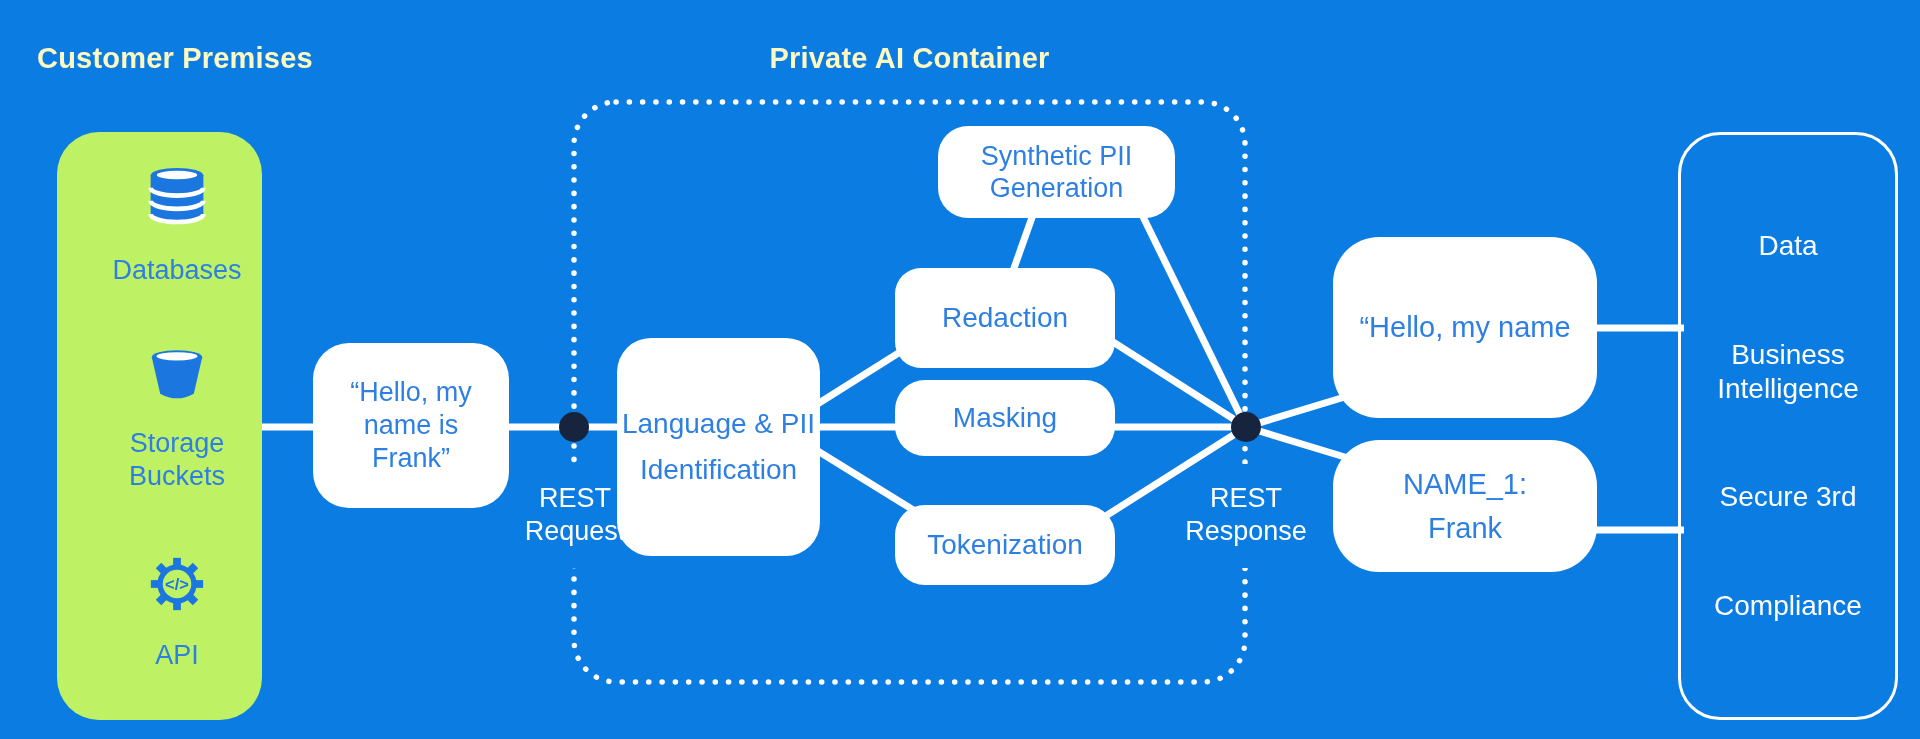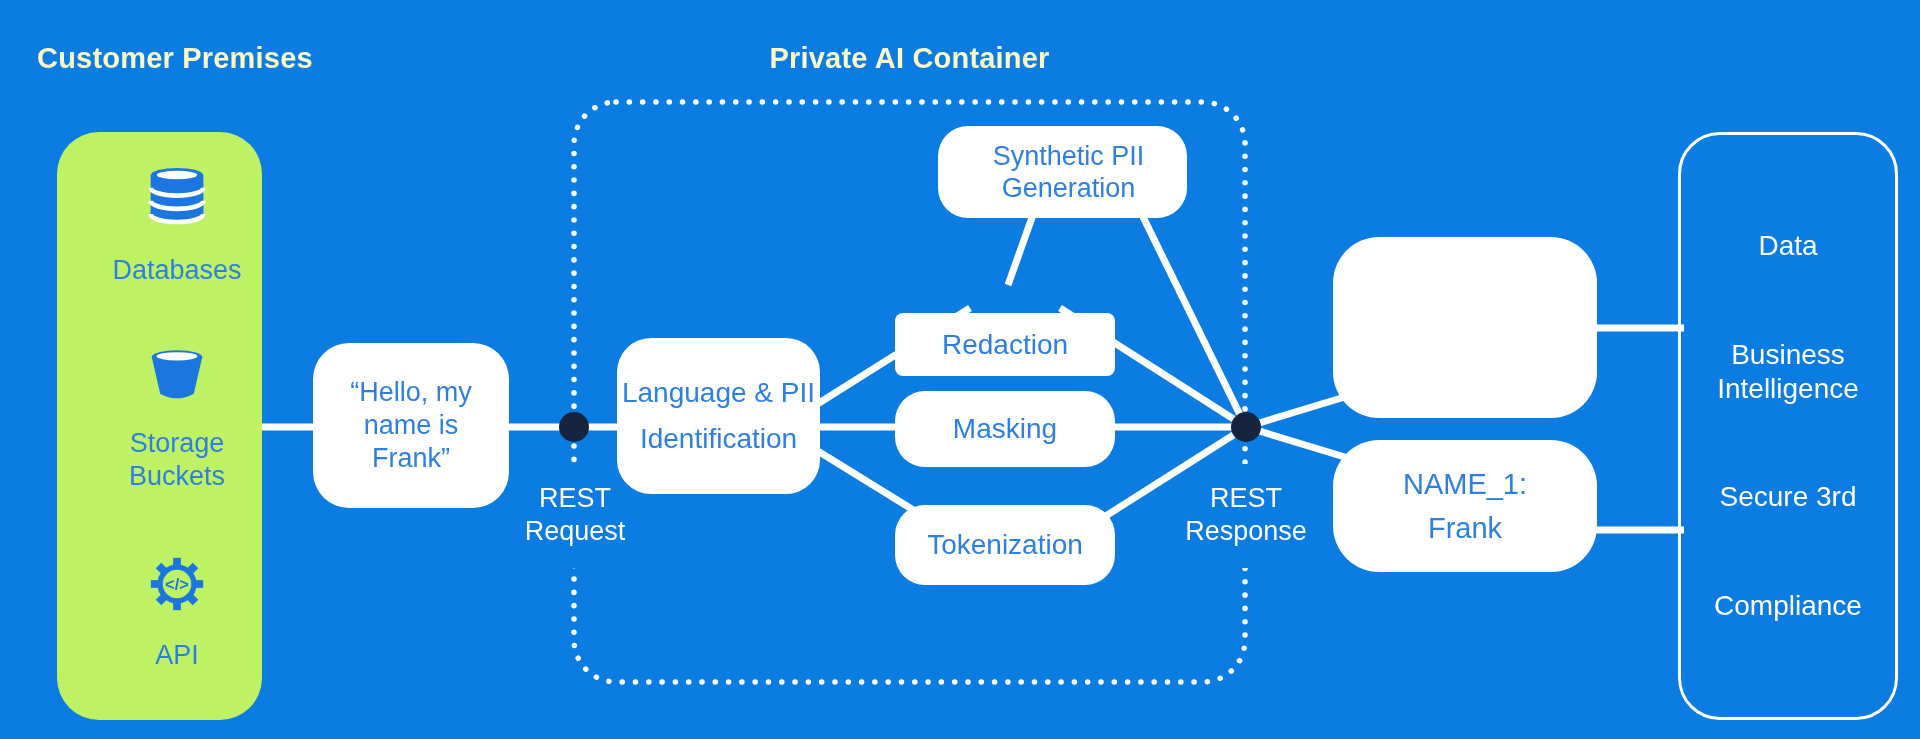--- a/index.html
+++ b/index.html
@@ -22,24 +22,24 @@
   .title{position:absolute;color:#fef9c3;font-weight:700;font-size:29px;z-index:3;letter-spacing:.2px;}
   .title-cp{left:37px;top:42px;}
   .title-pac{left:574px;top:42px;width:671px;text-align:center;}
 
   .wbox{
     position:absolute;background:#ffffff;z-index:2;color:var(--txt);
     display:flex;flex-direction:column;align-items:center;justify-content:center;
     text-align:center;font-size:28px;line-height:36px;
   }
   .box-input{left:313px;top:343px;width:196px;height:165px;border-radius:36px;font-size:27px;line-height:33px;}
-  .box-ident{left:617px;top:338px;width:203px;height:156px;border-radius:34px;line-height:46px;}
-  .box-synth{left:938px;top:126px;width:237px;height:92px;border-radius:30px;font-size:27px;line-height:32px;padding-left:12px;}
-  .box-redaction{left:895px;top:268px;width:220px;height:63px;border-radius:8px;margin-top:45px;}
-  .box-masking{left:895px;top:391px;width:220px;height:76px;border-radius:30px;}
+  .box-ident{left:617px;top:338px;width:203px;height:218px;border-radius:34px;line-height:46px;}
+  .box-synth{left:938px;top:126px;width:237px;height:92px;border-radius:30px;font-size:27px;line-height:32px;}
+  .box-redaction{left:895px;top:268px;width:220px;height:100px;border-radius:26px;}
+  .box-masking{left:895px;top:380px;width:220px;height:76px;border-radius:30px;}
   .box-token{left:895px;top:505px;width:220px;height:80px;border-radius:30px;}
   .box-out1{left:1333px;top:237px;width:264px;height:181px;border-radius:46px;font-size:29px;line-height:43px;}
   .box-out2{left:1333px;top:440px;width:264px;height:132px;border-radius:46px;font-size:29px;line-height:44px;}
 
   .left-card{
     position:absolute;left:57px;top:132px;width:205px;height:588px;background:#bef264;
     border-radius:42px;z-index:2;display:flex;flex-direction:column;align-items:flex-end;
     justify-content:space-between;padding:34px 0 48px 0;box-sizing:border-box;
   }
   .cp-group{display:flex;flex-direction:column;align-items:center;}
@@ -148,20 +148,21 @@
   <div class="wbox box-synth">
     <div>Synthetic PII</div>
     <div>Generation</div>
   </div>
 
   <div class="wbox box-redaction">Redaction</div>
   <div class="wbox box-masking">Masking</div>
   <div class="wbox box-token">Tokenization</div>
 
   <div class="wbox box-out1">
+    <div>“Hello, my name</div>
   </div>
 
   <div class="wbox box-out2">
     <div>NAME_1:</div>
     <div>Frank</div>
   </div>
 
   <div class="rest-label rest-request">
     <div>REST</div>
     <div>Request</div>

